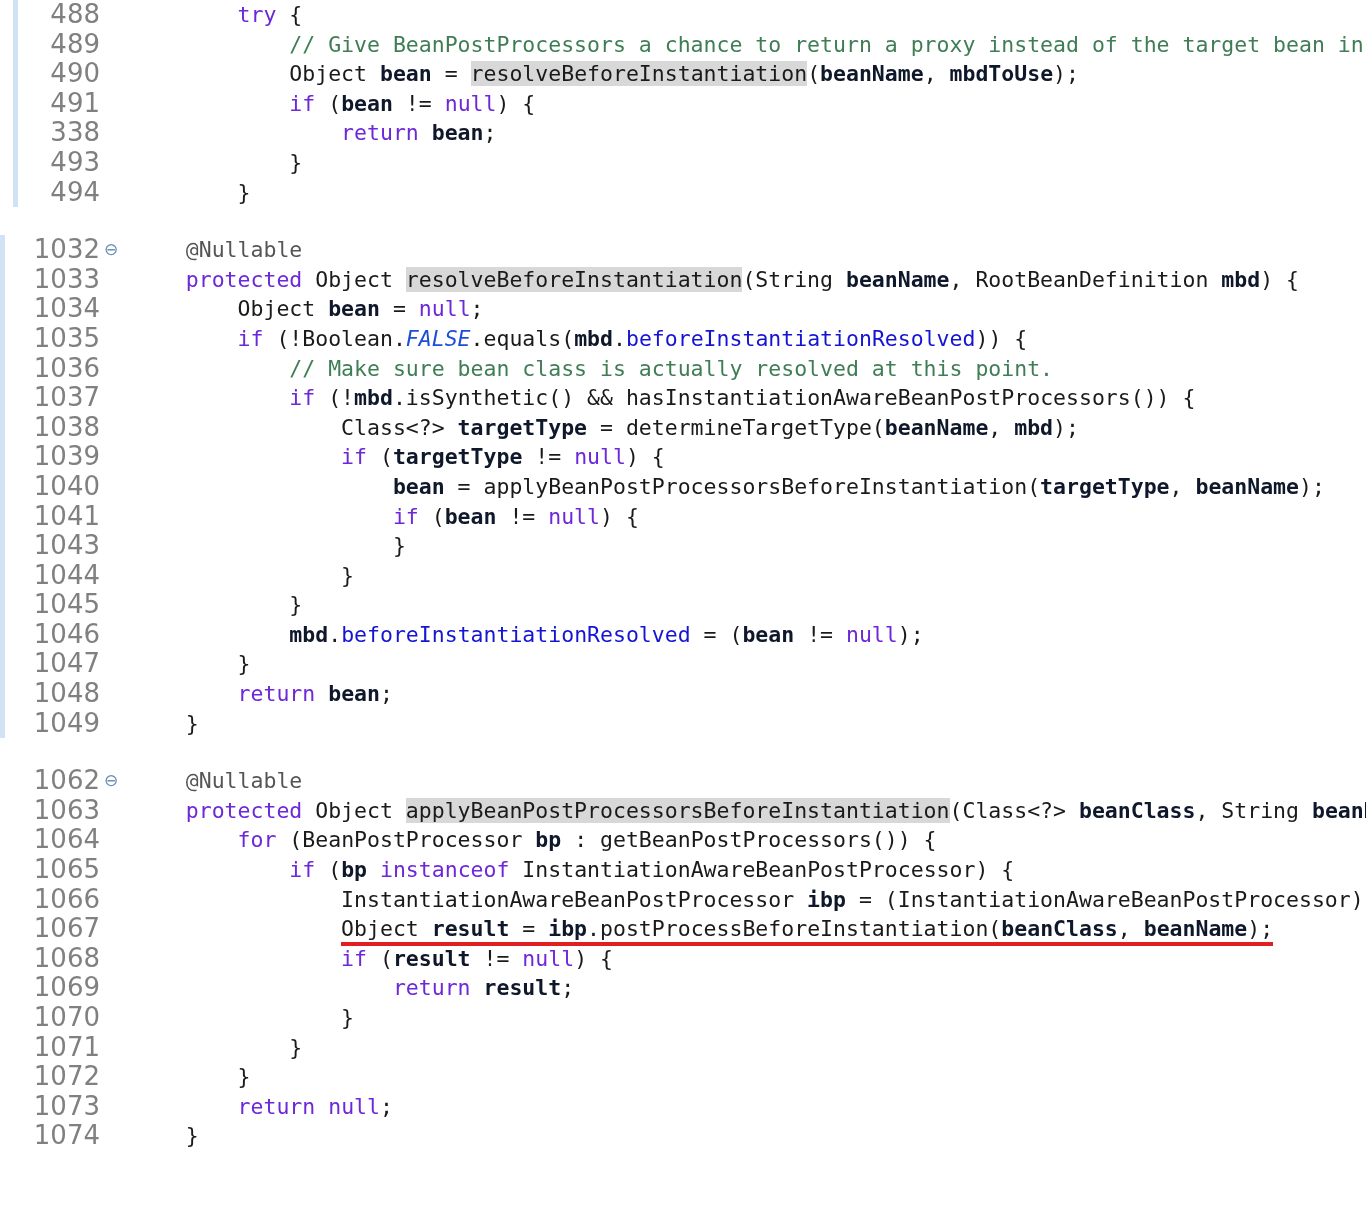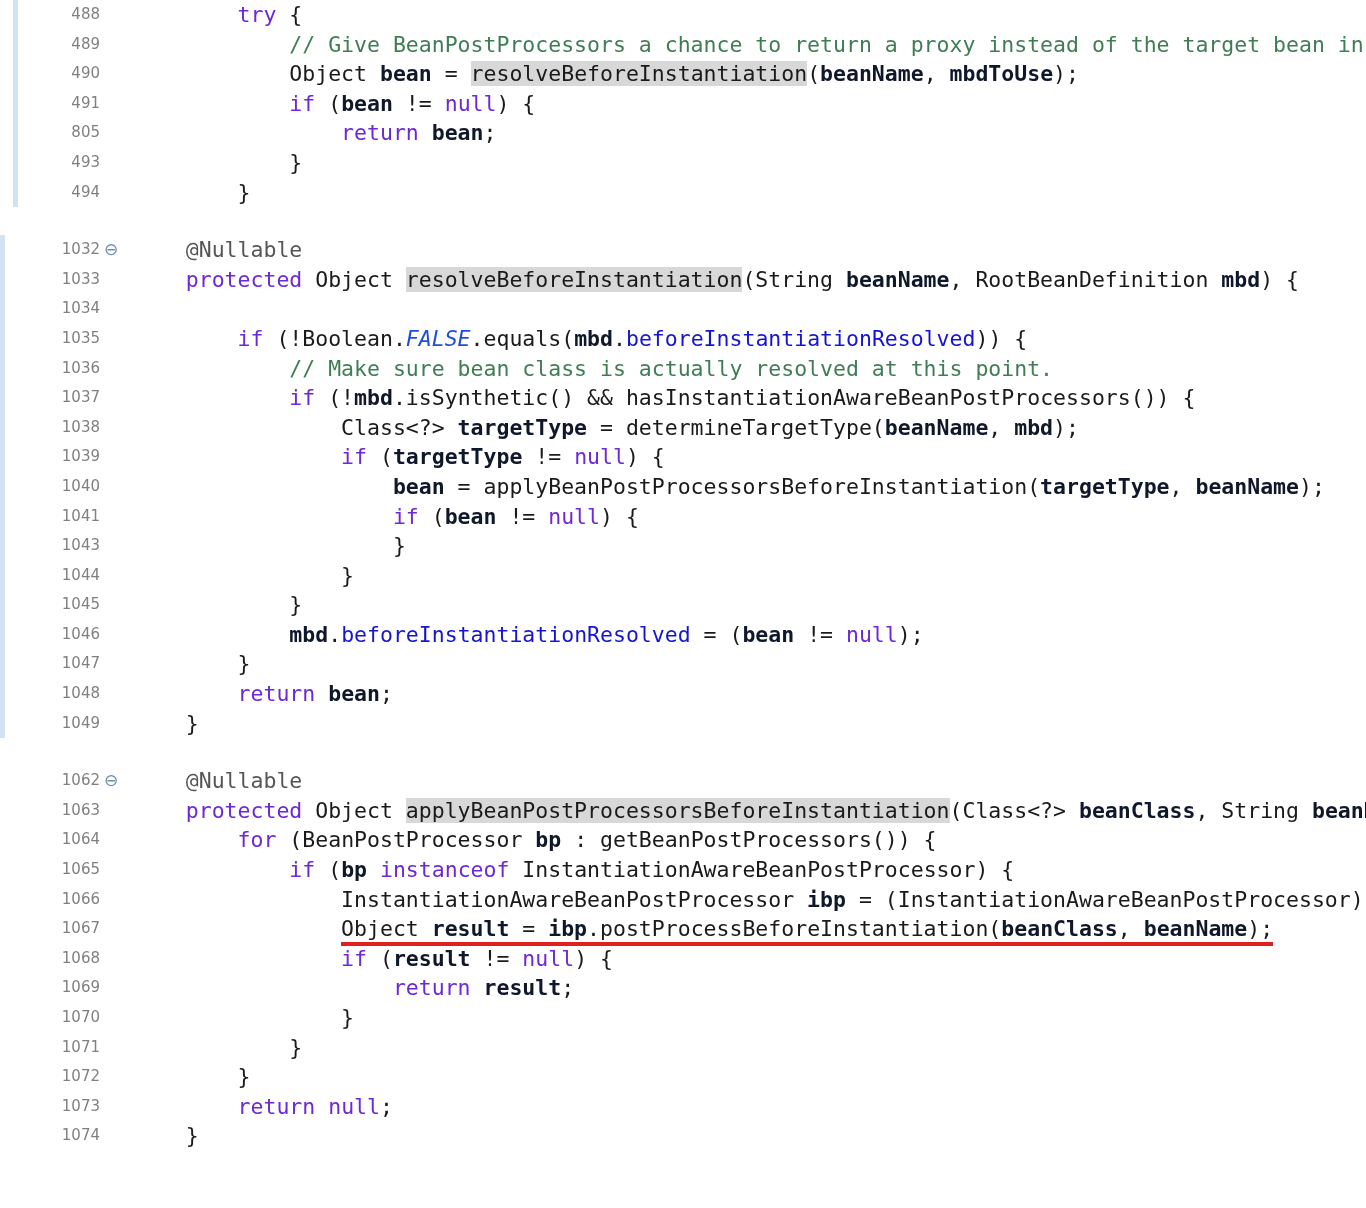--- a/index.html
+++ b/index.html
@@ -45,21 +45,21 @@
     letter-spacing: 0px;
     color: #1a1a1a;
   }
 
   .ln {
     position: absolute;
     left: 0;
     width: 100px;
     text-align: right;
     color: #808080;
-    font-size: 15px;
+    font-size: 26px;
     font-family: "DejaVu Sans", "Liberation Sans", sans-serif;
     -webkit-font-smoothing: antialiased;
   }
 
   .fold {
     position: absolute;
     left: 102px;
     top: 0;
     width: 18px;
     height: 29.6px;
@@ -98,30 +98,30 @@
 </head>
 <body>
 
 <div id="editor">
     <div class="block">
       <div class="marker-strip" style="left: 13px;"></div>
       <div class="code-line"><span class="ln">488</span><span class="src"><span class="t-id">        </span><span class="t-kw">try</span><span class="t-id"> {</span></span></div>
       <div class="code-line"><span class="ln">489</span><span class="src"><span class="t-id">            </span><span class="t-cm">// Give BeanPostProcessors a chance to return a proxy instead of the target bean instance.</span></span></div>
       <div class="code-line"><span class="ln">490</span><span class="src"><span class="t-id">            Object </span><span class="t-var">bean</span><span class="t-id"> = </span><span class="t-id t-hl">resolveBeforeInstantiation</span><span class="t-id">(</span><span class="t-var">beanName</span><span class="t-id">, </span><span class="t-var">mbdToUse</span><span class="t-id">);</span></span></div>
       <div class="code-line"><span class="ln">491</span><span class="src"><span class="t-id">            </span><span class="t-kw">if</span><span class="t-id"> (</span><span class="t-var">bean</span><span class="t-id"> != </span><span class="t-kw">null</span><span class="t-id">) {</span></span></div>
-      <div class="code-line"><span class="ln">805</span><span class="src"><span class="t-id">                </span><span class="t-kw">return</span><span class="t-id"> </span><span class="t-var">bean</span><span class="t-id">;</span></span></div>
+      <div class="code-line"><span class="ln">338</span><span class="src"><span class="t-id">                </span><span class="t-kw">return</span><span class="t-id"> </span><span class="t-var">bean</span><span class="t-id">;</span></span></div>
       <div class="code-line"><span class="ln">493</span><span class="src"><span class="t-id">            }</span></span></div>
       <div class="code-line"><span class="ln">494</span><span class="src"><span class="t-id">        }</span></span></div>
     </div>
     <div class="gap"></div>
     <div class="block">
       <div class="marker-strip" style="left: 0px;"></div>
       <div class="code-line"><span class="ln">1032</span><span class="fold">⊖</span><span class="src"><span class="t-id">    </span><span class="t-ann">@Nullable</span></span></div>
       <div class="code-line"><span class="ln">1033</span><span class="src"><span class="t-id">    </span><span class="t-kw">protected</span><span class="t-id"> Object </span><span class="t-id t-hl">resolveBeforeInstantiation</span><span class="t-id">(String </span><span class="t-var">beanName</span><span class="t-id">, RootBeanDefinition </span><span class="t-var">mbd</span><span class="t-id">) {</span></span></div>
-      <div class="code-line"><span class="ln">1034</span></div>
+      <div class="code-line"><span class="ln">1034</span><span class="src"><span class="t-id">        Object </span><span class="t-var">bean</span><span class="t-id"> = </span><span class="t-kw">null</span><span class="t-id">;</span></span></div>
       <div class="code-line"><span class="ln">1035</span><span class="src"><span class="t-id">        </span><span class="t-kw">if</span><span class="t-id"> (!Boolean.</span><span class="t-sfld">FALSE</span><span class="t-id">.equals(</span><span class="t-var">mbd</span><span class="t-id">.</span><span class="t-fld">beforeInstantiationResolved</span><span class="t-id">)) {</span></span></div>
       <div class="code-line"><span class="ln">1036</span><span class="src"><span class="t-id">            </span><span class="t-cm">// Make sure bean class is actually resolved at this point.</span></span></div>
       <div class="code-line"><span class="ln">1037</span><span class="src"><span class="t-id">            </span><span class="t-kw">if</span><span class="t-id"> (!</span><span class="t-var">mbd</span><span class="t-id">.isSynthetic() &amp;&amp; hasInstantiationAwareBeanPostProcessors()) {</span></span></div>
       <div class="code-line"><span class="ln">1038</span><span class="src"><span class="t-id">                Class&lt;?&gt; </span><span class="t-var">targetType</span><span class="t-id"> = determineTargetType(</span><span class="t-var">beanName</span><span class="t-id">, </span><span class="t-var">mbd</span><span class="t-id">);</span></span></div>
       <div class="code-line"><span class="ln">1039</span><span class="src"><span class="t-id">                </span><span class="t-kw">if</span><span class="t-id"> (</span><span class="t-var">targetType</span><span class="t-id"> != </span><span class="t-kw">null</span><span class="t-id">) {</span></span></div>
       <div class="code-line"><span class="ln">1040</span><span class="src"><span class="t-id">                    </span><span class="t-var">bean</span><span class="t-id"> = applyBeanPostProcessorsBeforeInstantiation(</span><span class="t-var">targetType</span><span class="t-id">, </span><span class="t-var">beanName</span><span class="t-id">);</span></span></div>
       <div class="code-line"><span class="ln">1041</span><span class="src"><span class="t-id">                    </span><span class="t-kw">if</span><span class="t-id"> (</span><span class="t-var">bean</span><span class="t-id"> != </span><span class="t-kw">null</span><span class="t-id">) {</span></span></div>
       <div class="code-line"><span class="ln">1043</span><span class="src"><span class="t-id">                    }</span></span></div>
       <div class="code-line"><span class="ln">1044</span><span class="src"><span class="t-id">                }</span></span></div>
       <div class="code-line"><span class="ln">1045</span><span class="src"><span class="t-id">            }</span></span></div>

